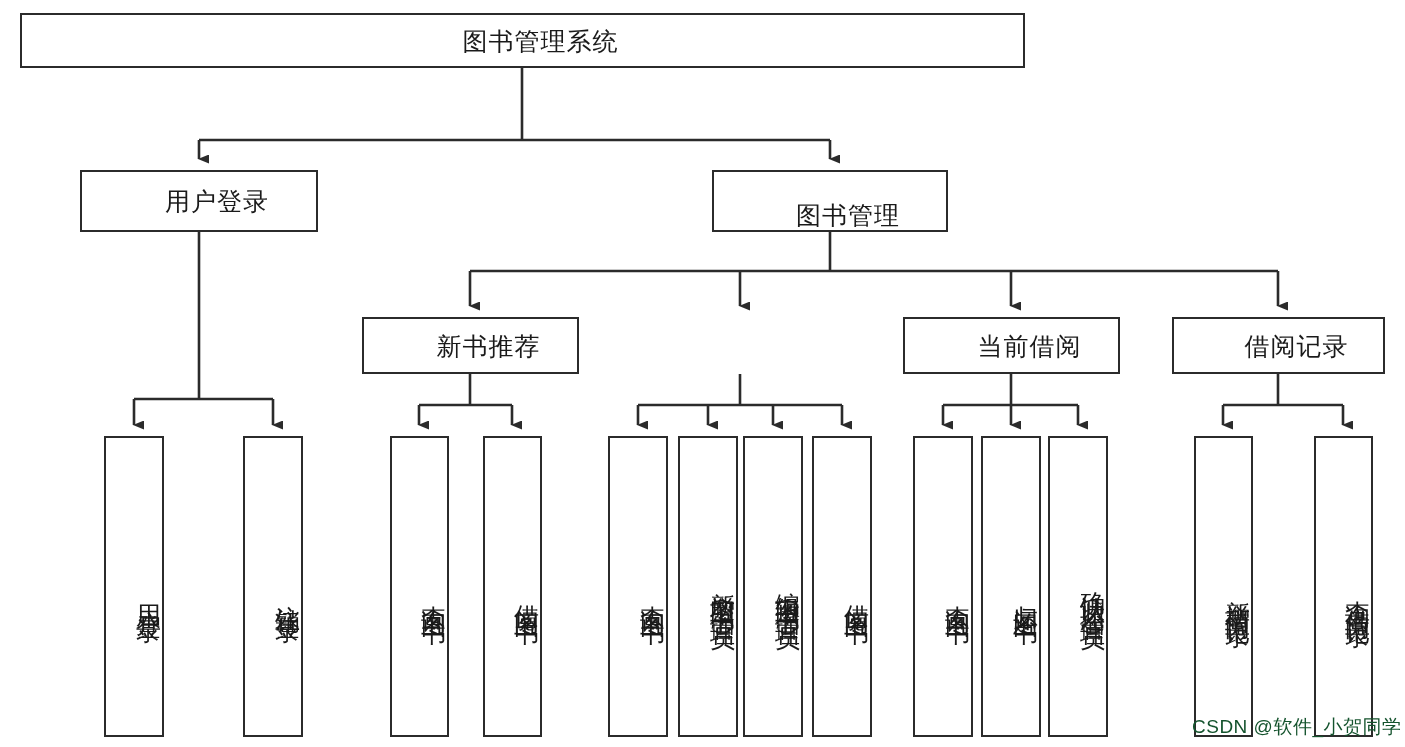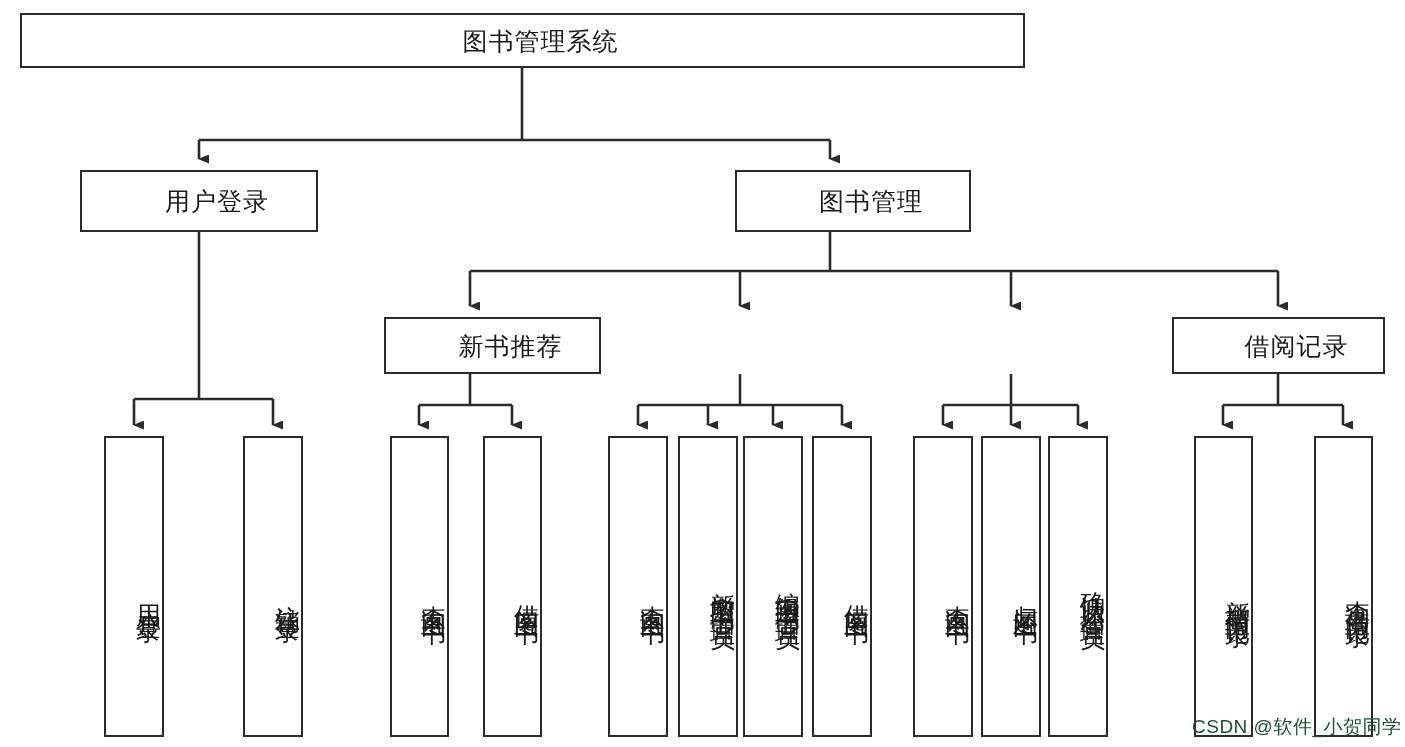--- a/index.html
+++ b/index.html
@@ -124,26 +124,29 @@
     </g>
   </svg>
 
   <div class="node h-node" style="left: 20px; top: 13px; width: 1005px; height: 55px;">
     <span>图书管理系统</span>
   </div>
 
   <div class="node h-node" style="left: 80px; top: 170px; width: 238px; height: 62px;">
     <span>用户登录</span>
   </div>
-  <div class="node h-node" style="left: 735px; top: 170px; width: 236px; height: 62px;">
+  <div class="node h-node" style="left: 712px; top: 170px; width: 236px; height: 62px; align-items: flex-end;">
     <span>图书管理</span>
   </div>
 
-  <div class="node h-node" style="left: 362px; top: 317px; width: 217px; height: 57px; margin-left: 22px;">
+  <div class="node h-node" style="left: 362px; top: 317px; width: 217px; height: 57px;">
     <span>新书推荐</span>
+  </div>
+  <div class="node h-node" style="left: 903px; top: 317px; width: 217px; height: 57px;">
+    <span>当前借阅</span>
   </div>
   <div class="node h-node" style="left: 1172px; top: 317px; width: 213px; height: 57px;">
     <span>借阅记录</span>
   </div>
 
   <div class="node v-node" style="left: 104px; top: 436px; width: 60px; height: 301px;">
     <span class="vlabel">用户登录</span>
   </div>
   <div class="node v-node" style="left: 243px; top: 436px; width: 60px; height: 301px;">
     <span class="vlabel">注销登录</span>

